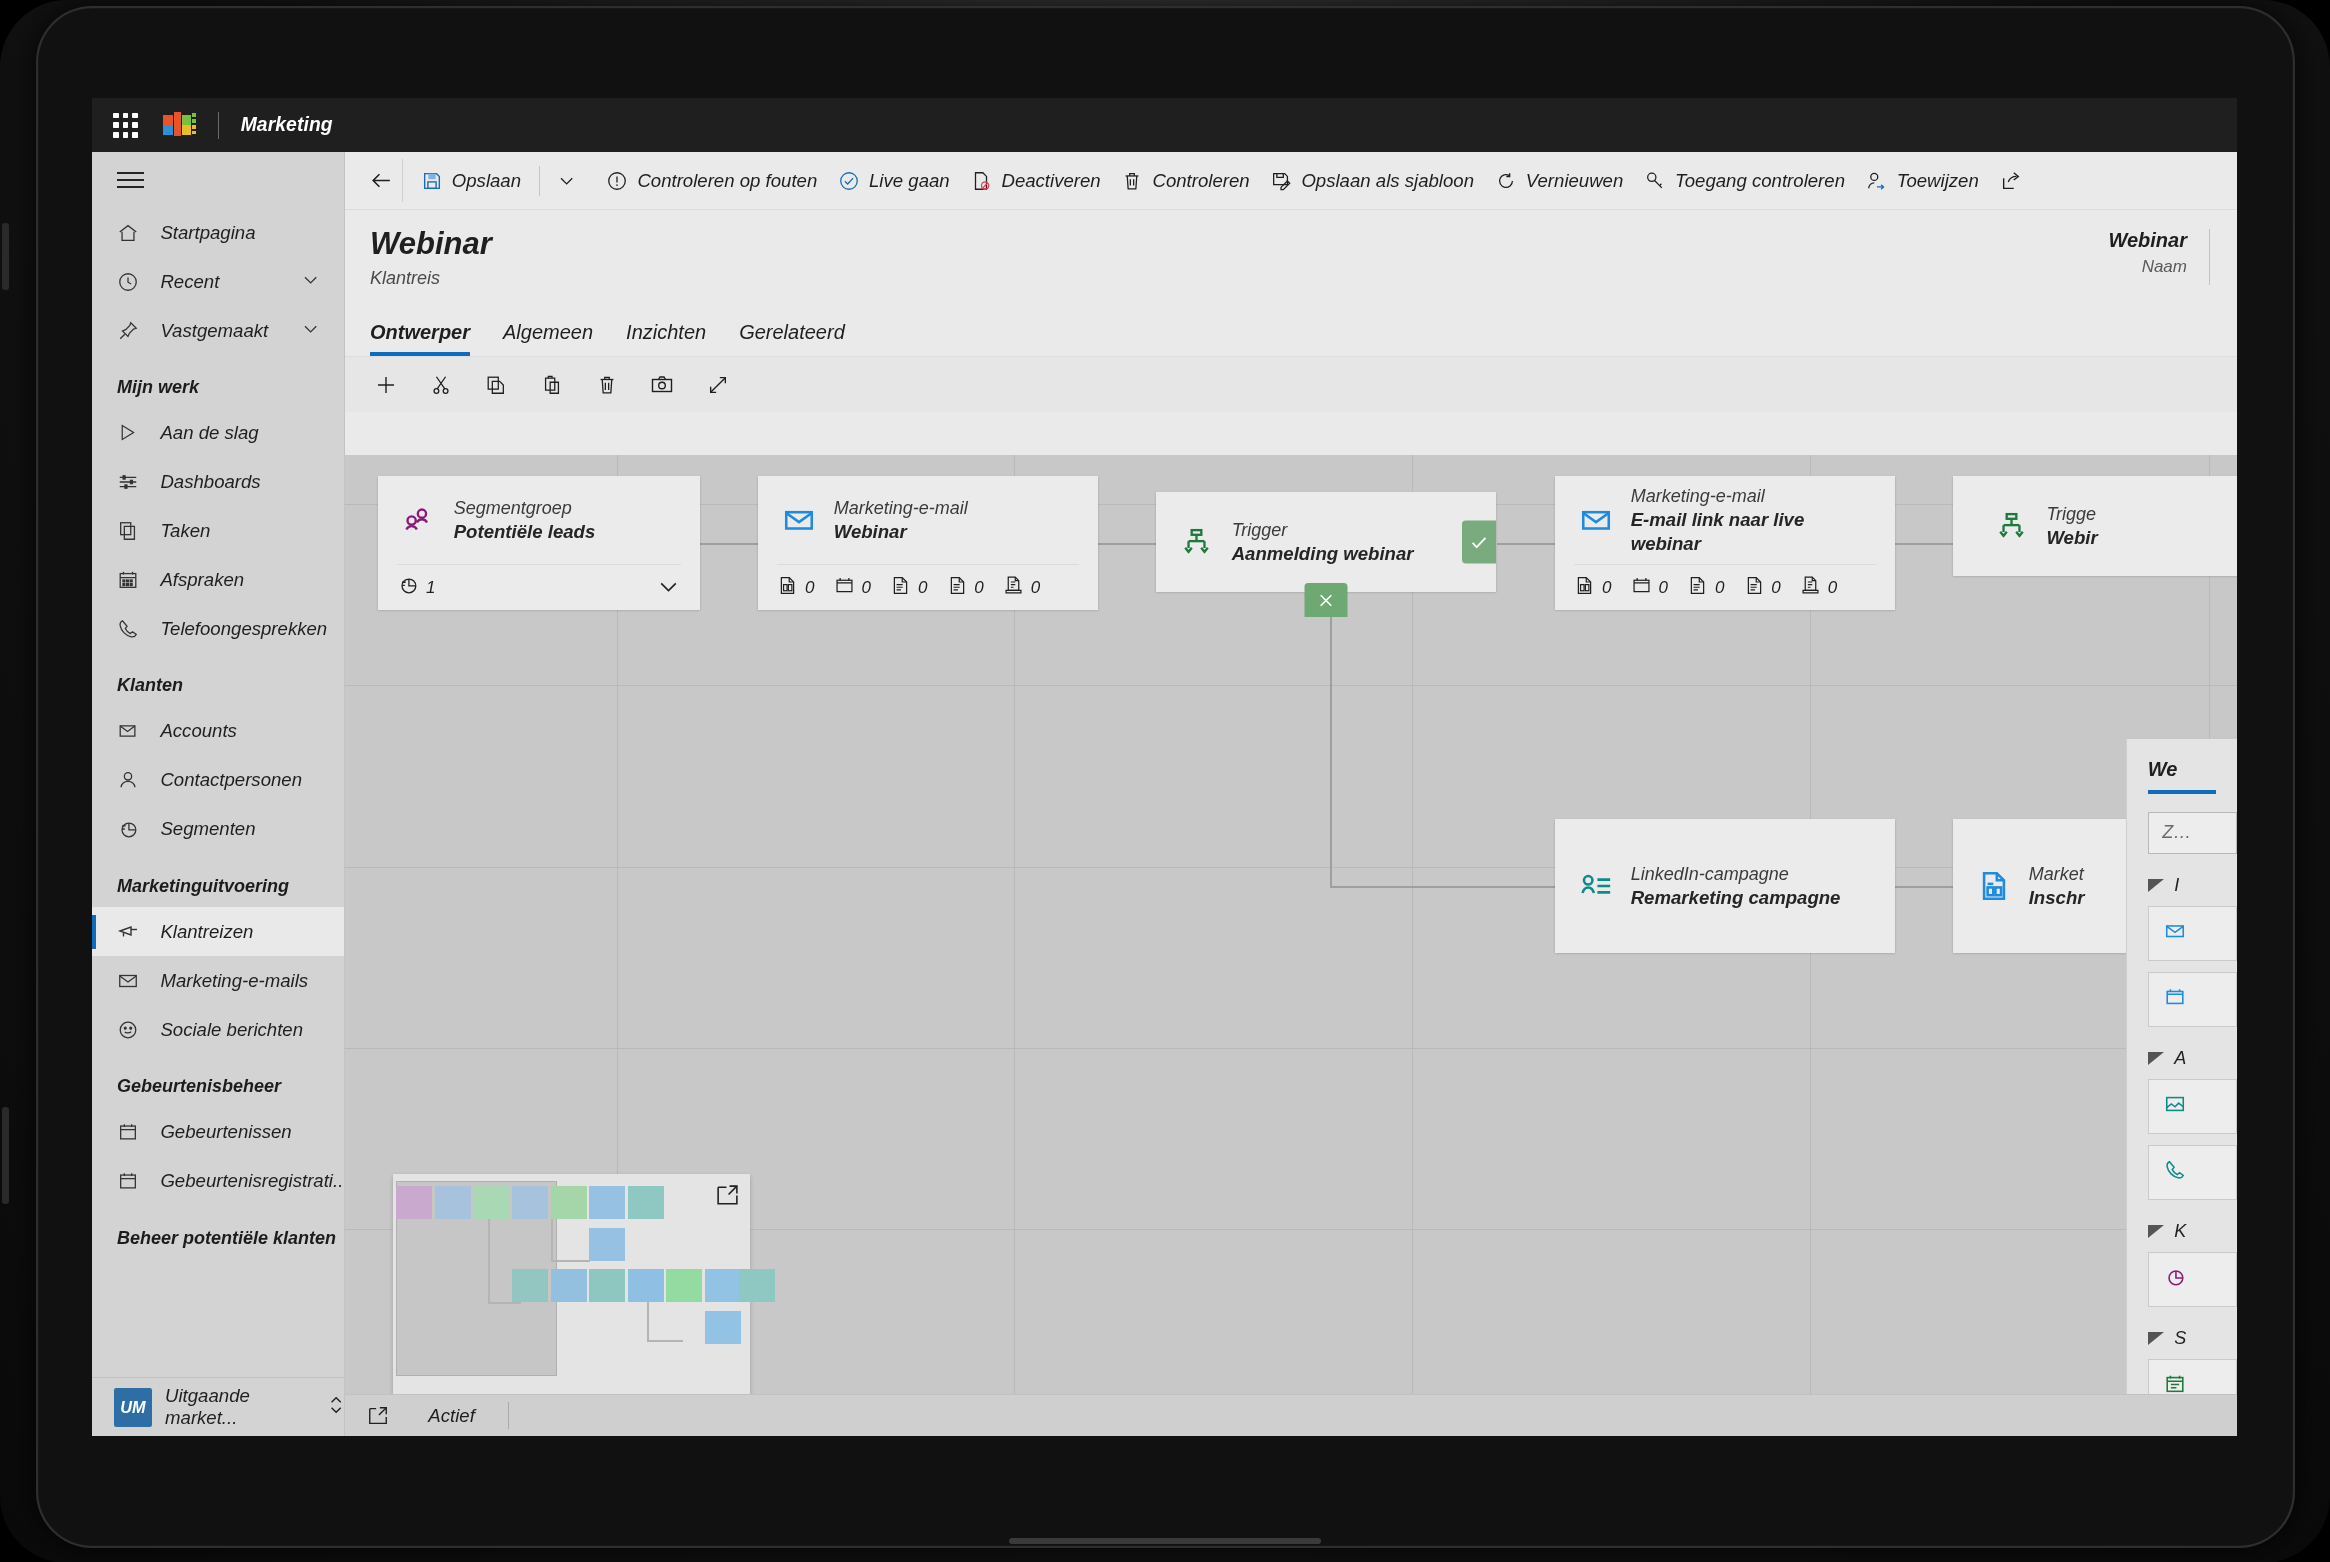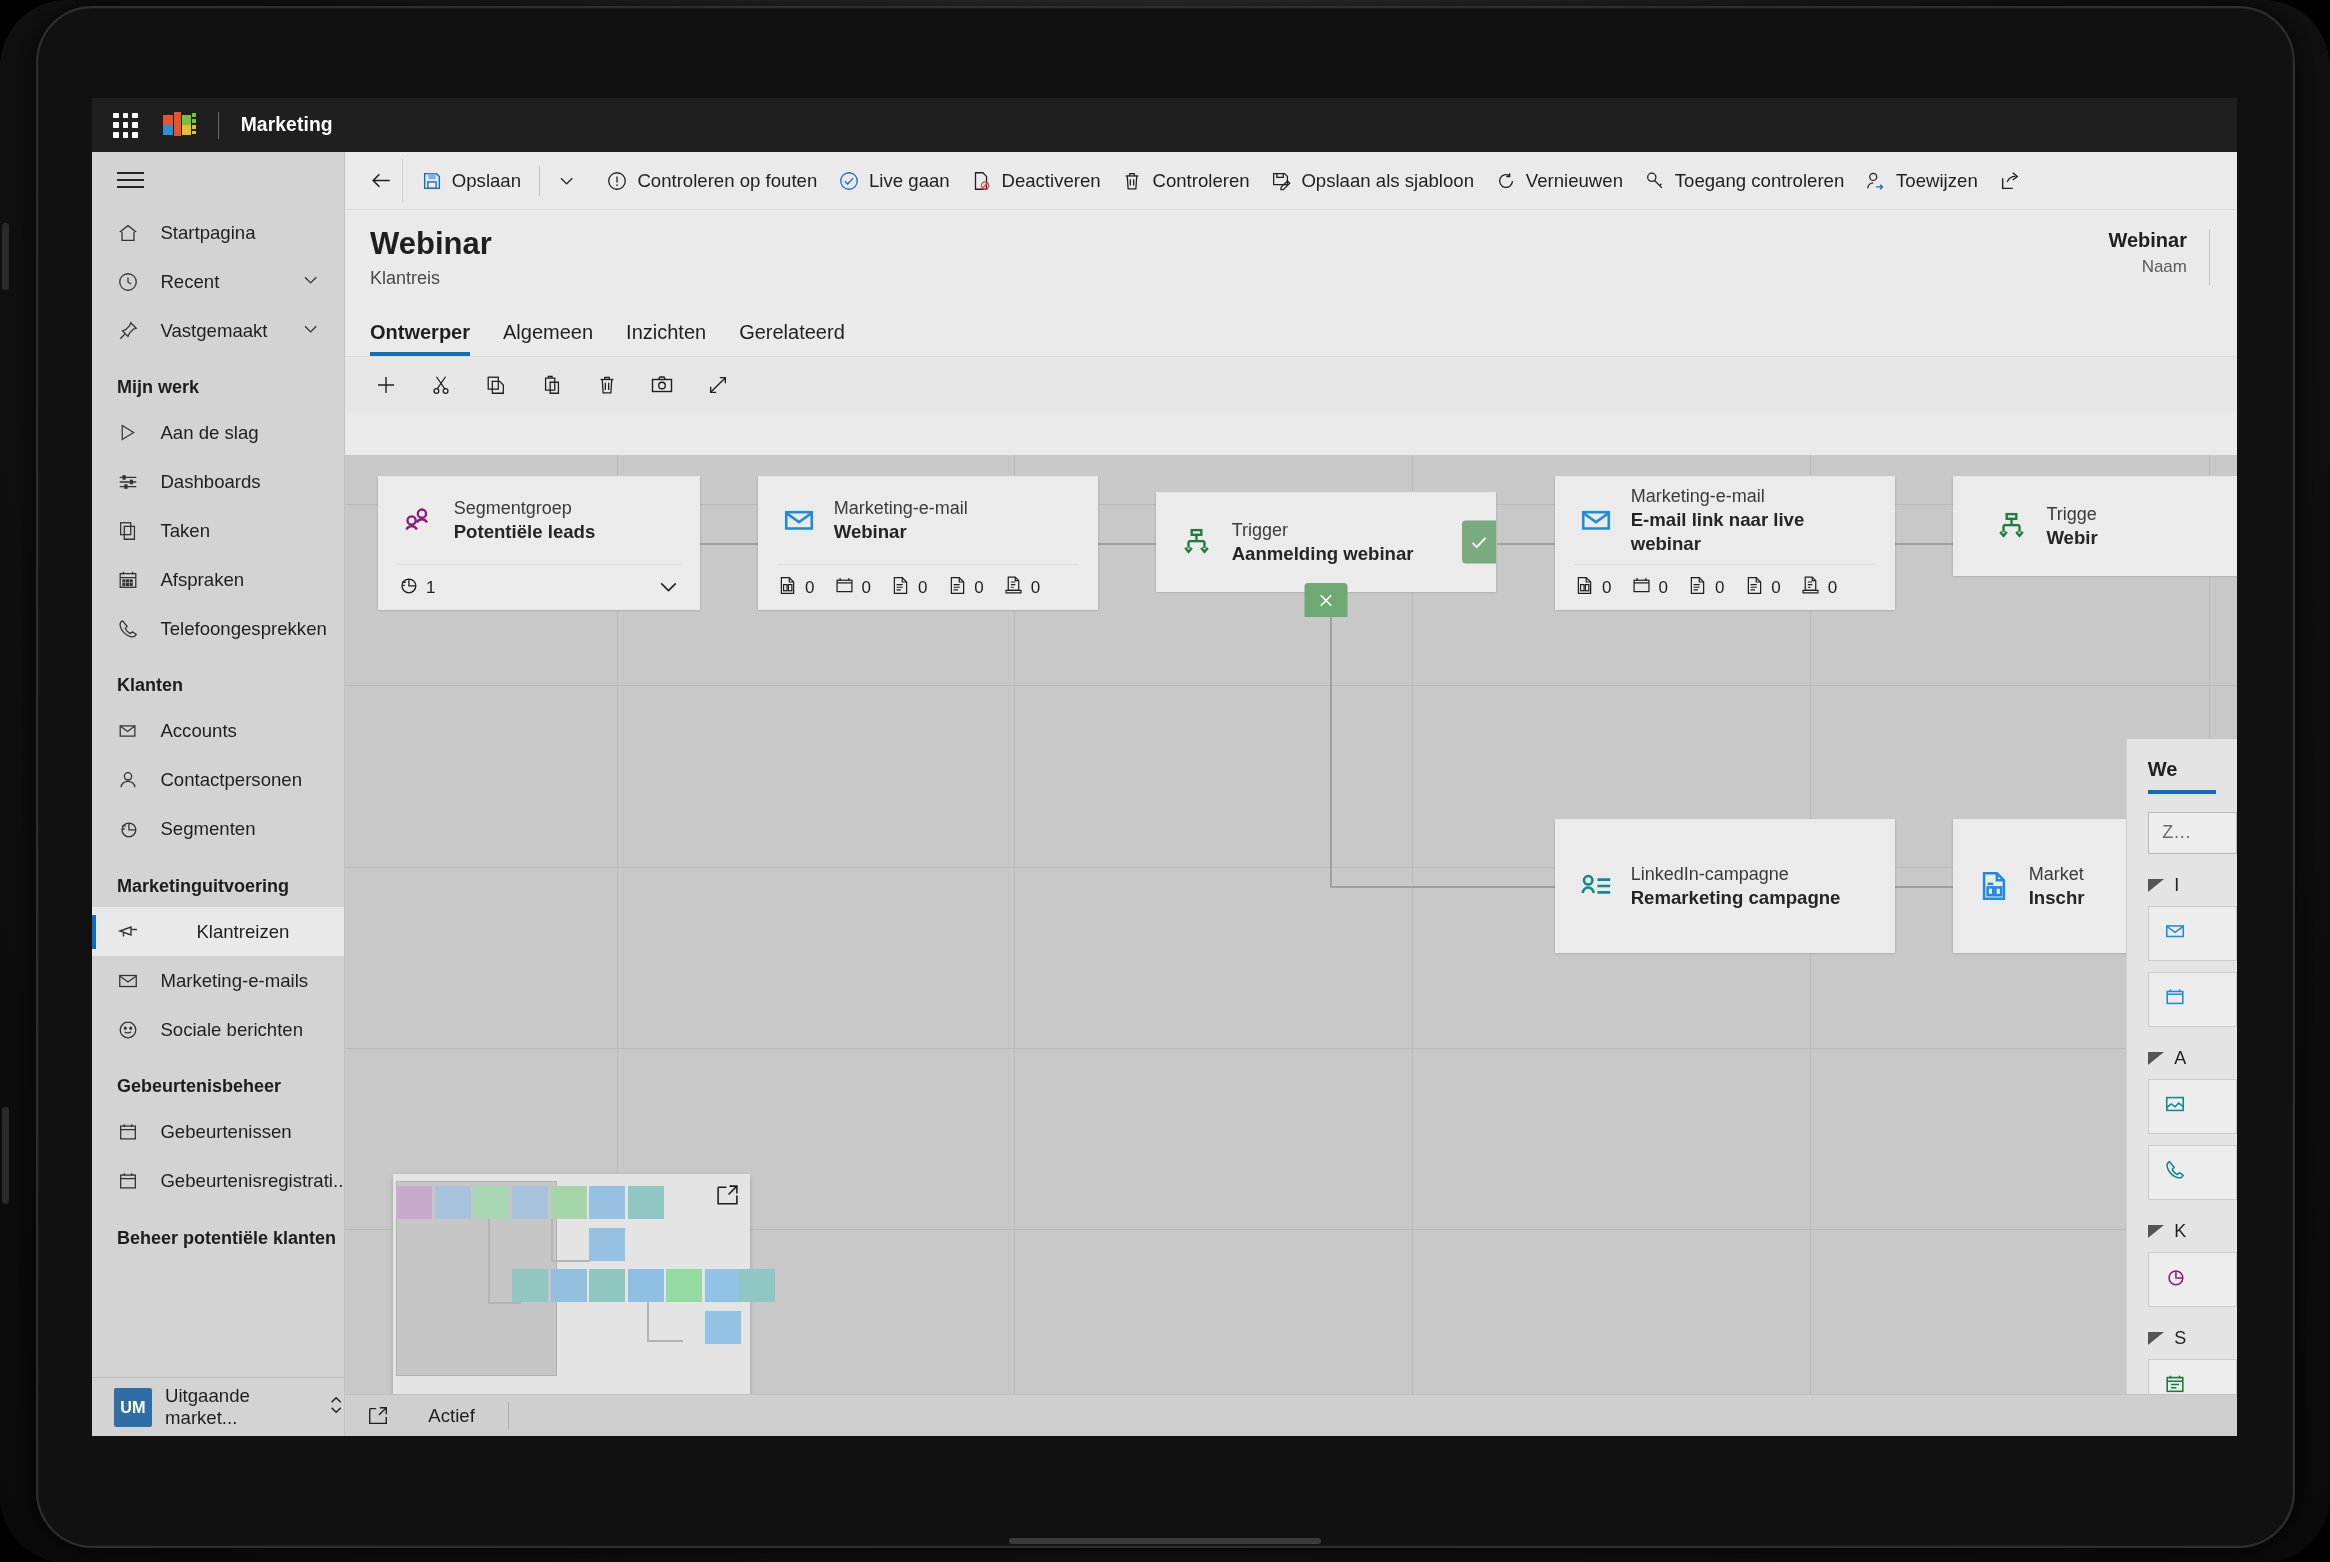--- a/index.html
+++ b/index.html
@@ -18,21 +18,21 @@
     position:absolute; left:36px; top:6px; width:2259px; height:1542px;
     border-radius:56px; background:#111;
     box-shadow: inset 0 0 0 2.2px #2e2e2e, 0 0 30px rgba(0,0,0,.8);
   }
   .side-btn{ position:absolute; background:#2b2b2b; border-radius:3px; }
   .cam-dot{ position:absolute; border-radius:50%; }
 
   
   #screen{
     position:absolute; left:92px; top:98px; width:2145px; height:1338px;
-    background:#d7d7d7; overflow:hidden;
+    background:#d7d7d7; overflow:hidden;font-style:italic;
   }
 
   
   #appbar{
     position:absolute; left:0; top:0; width:100%; height:54px;
     background:#1f1f1f; display:flex; align-items:center; color:#fff;
   }
   .waffle{ width:25px; height:25px; margin-left:21px; display:grid;
            grid-template-columns:repeat(3,1fr); grid-template-rows:repeat(3,1fr);
            gap:3.7px; cursor:pointer;}
@@ -52,21 +52,21 @@
   #hamburger .bars{ width:27px; }
   #hamburger .bars i{ display:block; height:2.2px; background:#242424; margin:4.5px 0;}
   .nav-scroll{ flex:1; overflow:hidden; }
   .nav-item{
     display:flex; align-items:center; height:49px; padding-left:25px; cursor:pointer;
     position:relative; color:#1f1f1f;
   }
   .nav-item .ic{ width:33px; flex:0 0 33px; display:flex; align-items:center; color:#333; }
   .nav-item .lbl{ font-size:18.6px; margin-left:10.4px; white-space:nowrap; }
   .nav-item .chev{ margin-left:auto; margin-right:24px; color:#333; }
-  .nav-item.selected{ background:#e9e9e9;gap:36px; }
+  .nav-item.selected{ background:#e9e9e9; }
   .nav-item.selected:before{
     content:""; position:absolute; left:0; top:7.4px; bottom:7.4px; width:3.7px; background:#0f6cbd;
   }
   .nav-group{
     font-size:18px; font-weight:700; color:#1c1c1c; padding:22px 0 10.4px 25px;
   }
   #envbar{
     border-top:0.7px solid #c0c0c0; height:59px; display:flex; align-items:center;
     padding-left:22px; cursor:pointer;
   }

